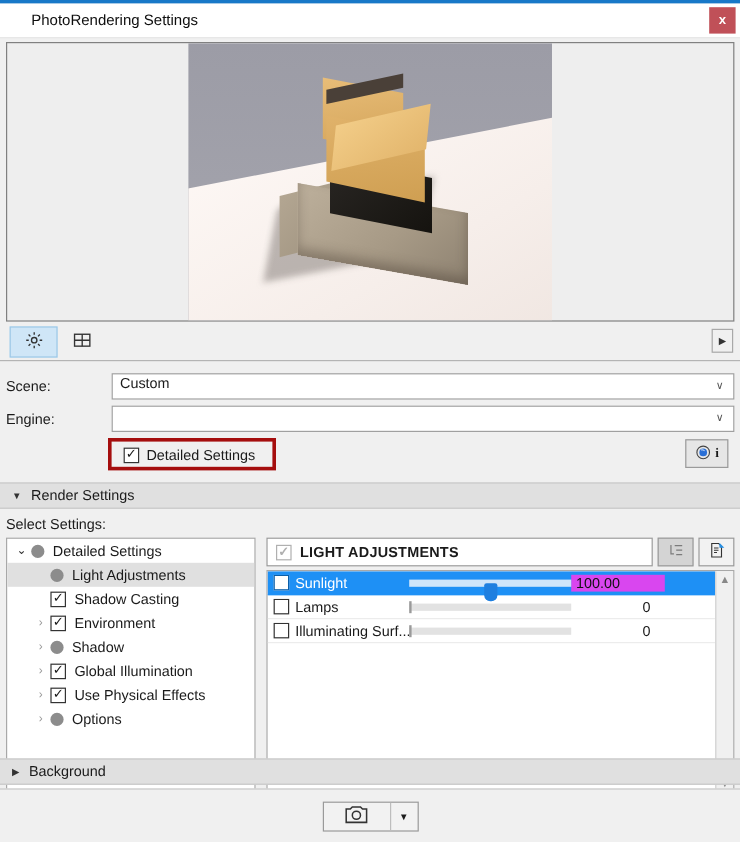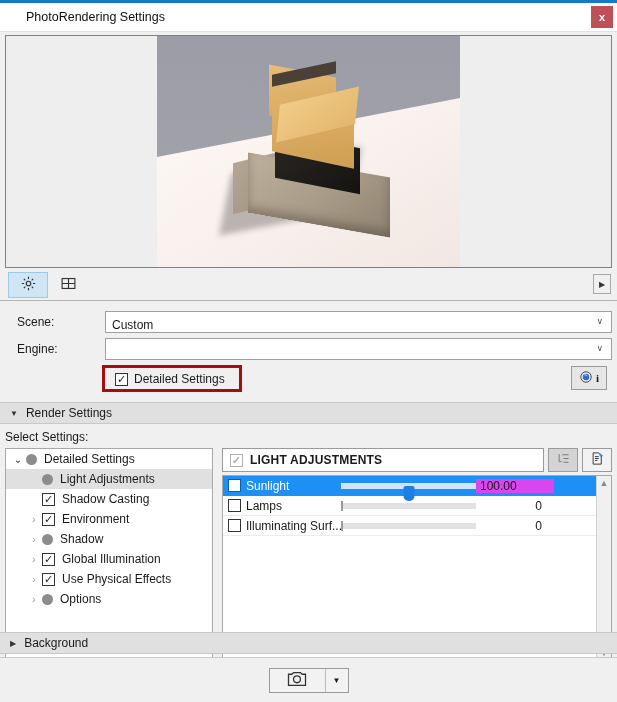--- a/index.html
+++ b/index.html
@@ -101,26 +101,26 @@
   .tab.active { background: #cfe6f7; border-color: #9dc8e6; }
   .scroll-right {
     position: absolute; right: 6px; top: 4px;
     width: 18px; height: 20px; background: #f0f0f0;
     border: 1px solid #a8a8a8;
     display: flex; align-items: center; justify-content: center;
     cursor: pointer;
   }
 
   
-  .form { padding: 7px 5px 0 17px; }
+  .form { padding: 7px 5px 0 5px; }
   .frow { display: flex; align-items: center; height: 27px; }
   .flabel { width: 88px; font-size: 12px; }
   .select {
     flex: 1; height: 22px; background: #ffffff;
-    border: 1px solid #a0a0a0; display: flex; align-items: flex-end;
+    border: 1px solid #a0a0a0; display: flex; align-items: flex-start;
     padding: 0 6px; font-size: 12px; cursor: pointer; position: relative;
   }
   .select .caret {
     position: absolute; right: 8px; top: 50%;
     transform: translateY(-60%); color: #555; font-size: 9px;
   }
 
   .detail-row {
     display: flex; align-items: center; height: 30px;
     padding-left: 88px; position: relative; margin-top: 2px;

